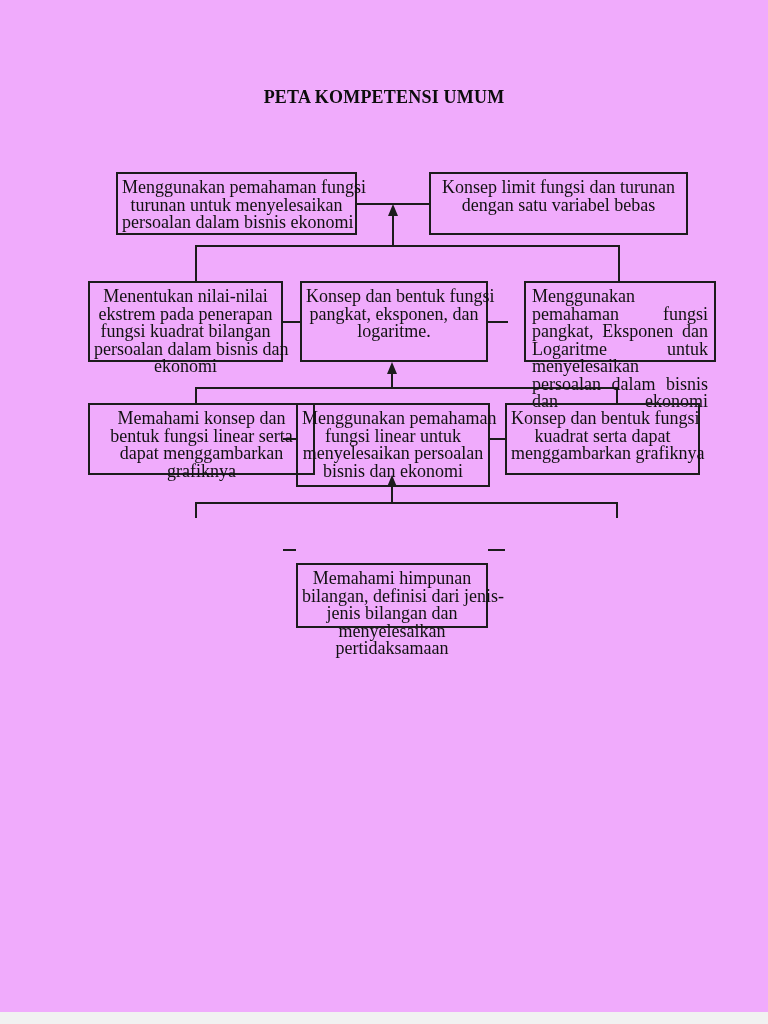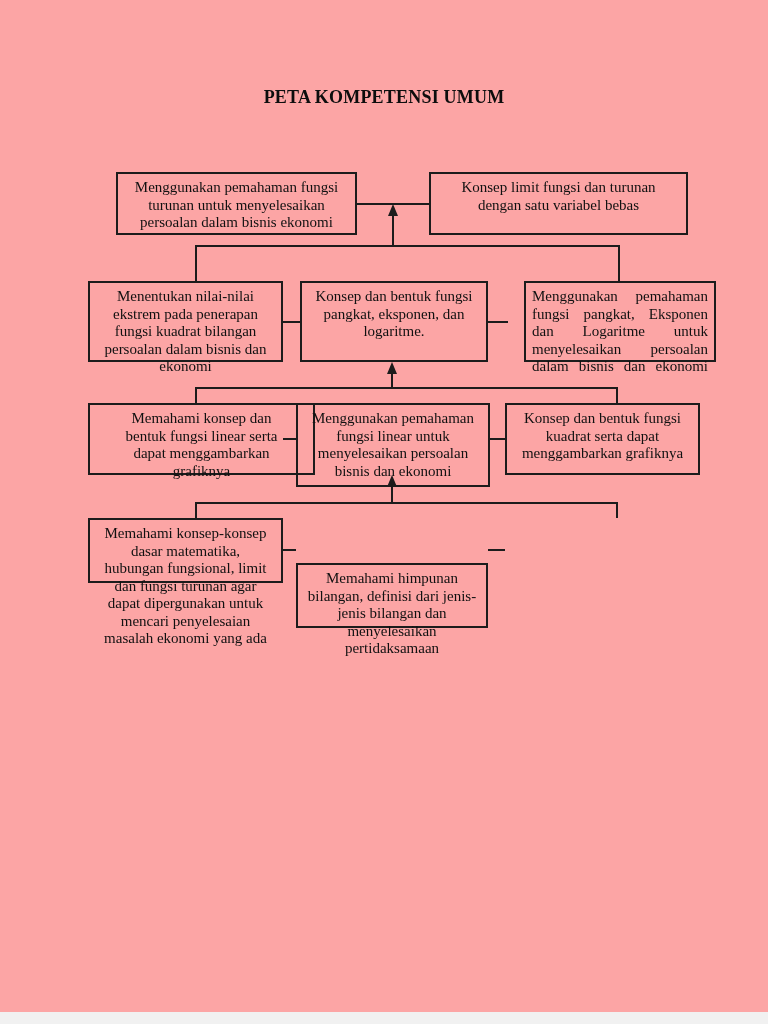--- a/index.html
+++ b/index.html
@@ -11,21 +11,21 @@
     width: 768px;
     height: 1024px;
     position: relative;
     overflow: hidden;
     font-family: "Liberation Serif", serif;
     color: #111111;
   }
   .page {
     position: absolute;
     inset: 0;
-    background: #fca5a5;
+    background: #f0abfc;
   }
   .title {
     position: absolute;
     top: 86px;
     left: 0;
     width: 768px;
     text-align: center;
     font-weight: bold;
     font-size: 18px;
     line-height: 22px;
@@ -36,21 +36,21 @@
     position: absolute;
     top: 0;
     left: 0;
     z-index: 1;
   }
   .cbox {
     position: absolute;
     border: 2px solid #1c1c1c;
     background: transparent;
     box-sizing: border-box;
-    font-size: 15px;
+    font-size: 18px;
     line-height: 17.5px;
     text-align: center;
     padding: 5px 4px 0 4px;
     overflow: visible;
     z-index: 2;
     color: #111111;
   }
   .pre { white-space: pre; }
   .just {
     text-align: justify;
@@ -147,27 +147,20 @@
 dapat menggambarkan
 grafiknya</div>
   <div class="cbox pre" id="box-r3-mid">Menggunakan pemahaman
 fungsi linear untuk
 menyelesaikan persoalan
 bisnis dan ekonomi</div>
   <div class="cbox pre" id="box-r3-right">Konsep dan bentuk fungsi
 kuadrat serta dapat
 menggambarkan grafiknya</div>
 
-  <div class="cbox pre" id="box-r4-left">Memahami konsep-konsep
-dasar matematika,
-hubungan fungsional, limit
-dan fungsi turunan agar
-dapat dipergunakan untuk
-mencari penyelesaian
-masalah ekonomi yang ada</div>
   <div class="cbox pre" id="box-r4-mid">Memahami himpunan
 bilangan, definisi dari jenis-
 jenis bilangan dan
 menyelesaikan
 pertidaksamaan</div>
 
   <div class="bottom-strip"></div>
 </div>
 
 </body></html>

